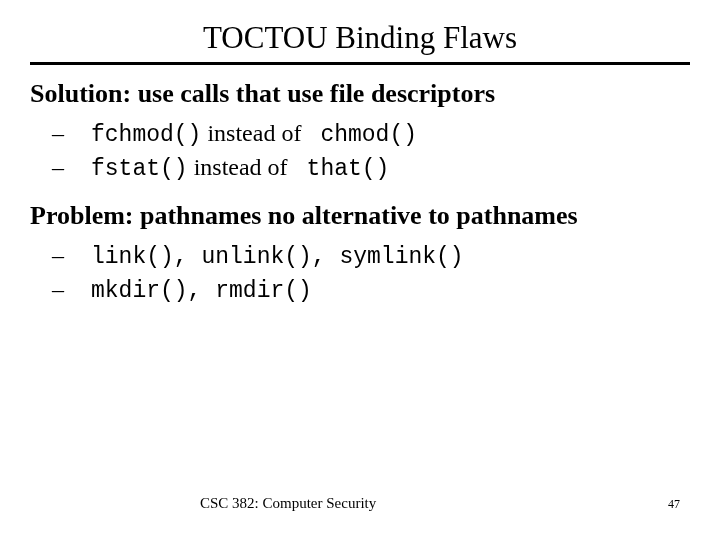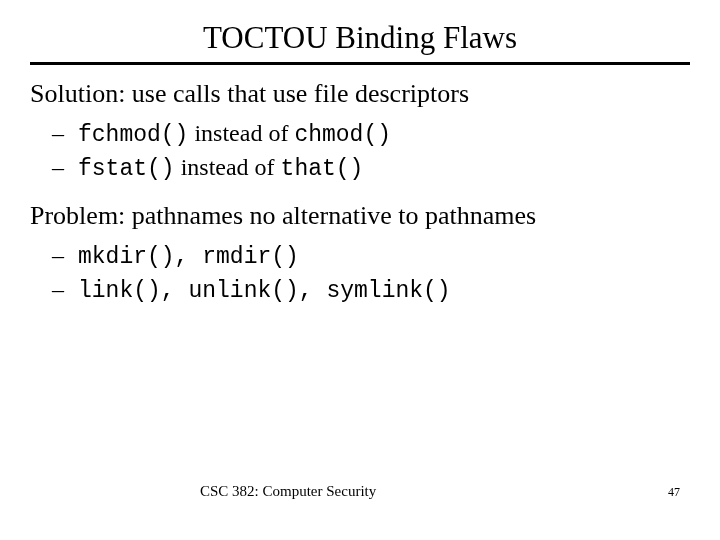--- a/index.html
+++ b/index.html
@@ -19,44 +19,45 @@
       font-weight: normal;
     }
     .rule {
       border: none;
       border-top: 3px solid #000;
       margin: 0 0 14px 0;
     }
     .section-heading {
       font-size: 26px;
       margin-bottom: 8px;
-      font-weight: normal;
+      font-weight: bold;
     }
     .bullets {
       list-style: none;
       margin: 0 0 16px 0;
       padding-left: 48px;
     }
     .bullets li {
       font-size: 24px;
       line-height: 1.35;
       position: relative;
     }
     .bullets li::before {
       content: "–";
       position: absolute;
       left: -26px;
     }
     .mono {
       font-family: 'Courier New', Courier, monospace;
       font-size: 23px;
+      margin-left: 13px;
     }
     .footer {
       position: absolute;
-      bottom: 40px;
+      bottom: 28px;
       left: 0;
       width: 720px;
       padding: 0 40px;
       display: flex;
       justify-content: space-between;
       align-items: baseline;
     }
     .footer-course {
       font-size: 15px;
       margin-left: 160px;
@@ -77,23 +78,23 @@
     <span class="mono">fchmod()</span><span> instead of </span><span class="mono">chmod()</span>
   </li>
   <li>
     <span class="mono">fstat()</span><span> instead of </span><span class="mono">that()</span>
   </li>
 </ul>
 
 <div class="section-heading">Problem: pathnames no alternative to pathnames</div>
 <ul class="bullets">
   <li>
-    <span class="mono">mkdir(), rmdir()</span>
+    <span class="mono">link(), unlink(), symlink()</span>
   </li>
   <li>
-    <span class="mono">link(), unlink(), symlink()</span>
+    <span class="mono">mkdir(), rmdir()</span>
   </li>
 </ul>
 
 <div class="footer">
   <span class="footer-course">CSC 382: Computer Security</span>
   <span class="footer-page">47</span>
 </div>
 
 </body></html>

